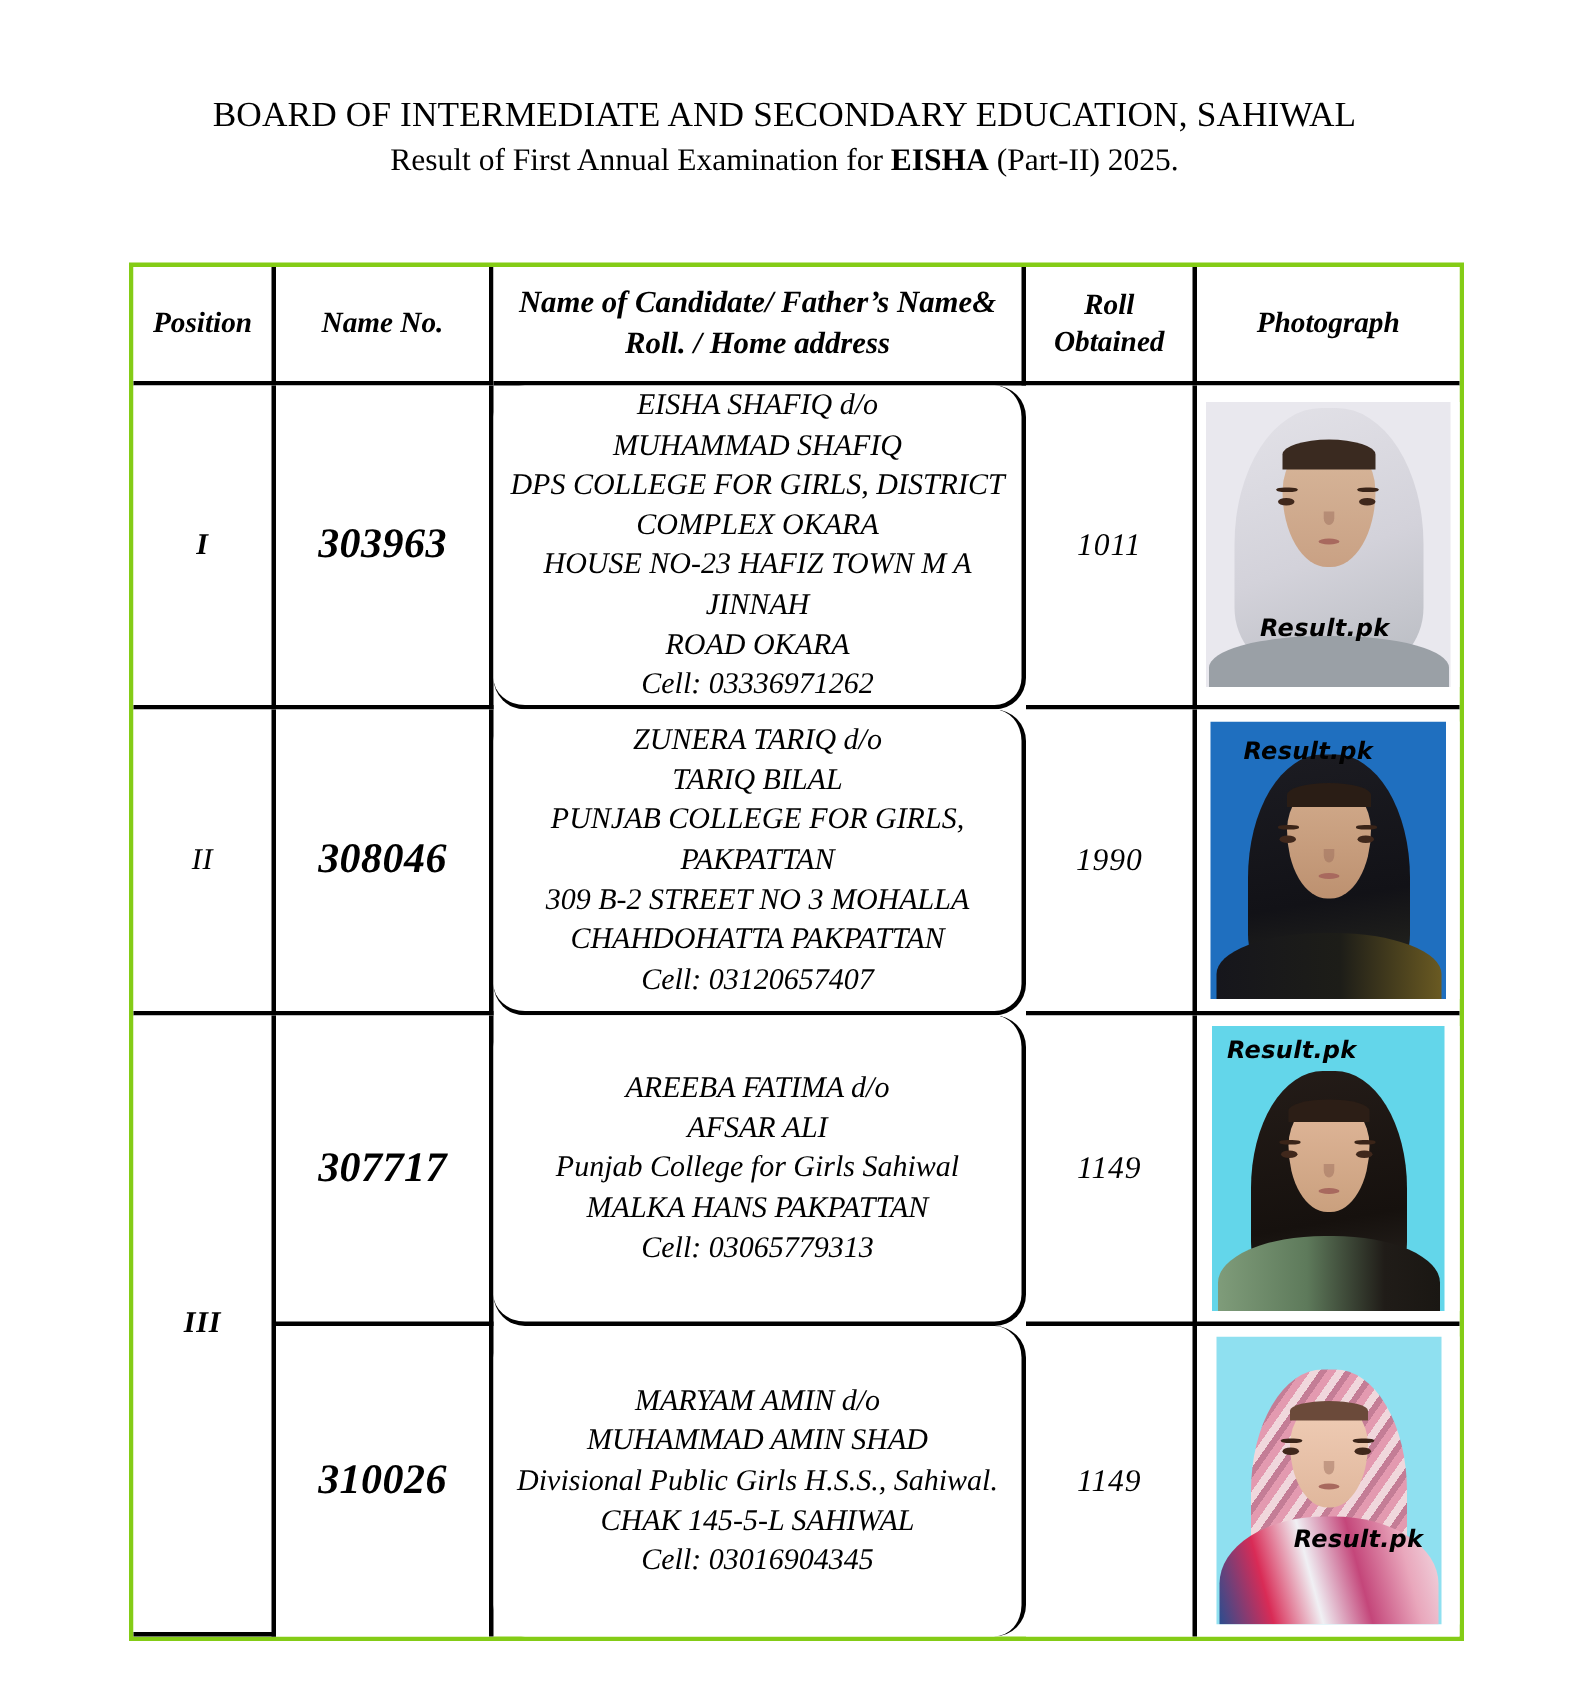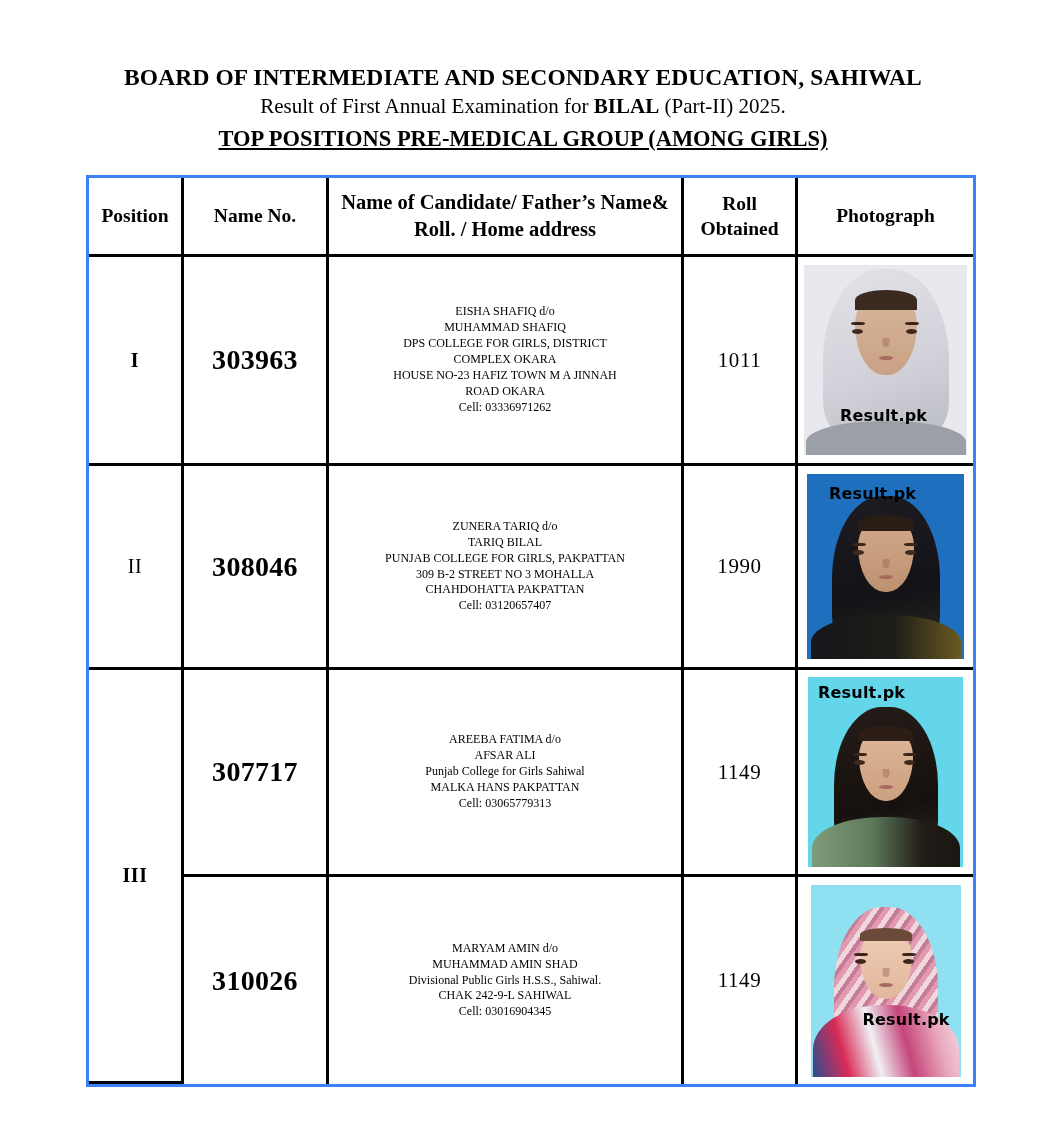--- a/index.html
+++ b/index.html
@@ -16,21 +16,21 @@
     overflow: hidden;
   }
 
   
   .heading {
     text-align: center;
     padding-top: 62px;
   }
   .title-line-1 {
     font-size: 23.5px;
-    font-weight: bold;
+    font-weight: normal;
     letter-spacing: 0.1px;
     line-height: 1.28;
     white-space: nowrap;
   }
   .title-line-2 {
     font-size: 21px;
     line-height: 1.32;
     margin-top: 1px;
   }
   .title-line-2 .bold-part { font-weight: bold; }
@@ -48,21 +48,22 @@
     position: absolute;
     left: 86px;
     top: 175px;
     width: 872px;
   }
   table.results {
     border-collapse: separate;
     border-spacing: 0;
     width: 872px;
     table-layout: fixed;
-    border: 3px solid #3b82f6;
+    border: 3px solid #84cc16;
+    font-style: italic;
   }
   table.results th,
   table.results td {
     border-right: 3px solid #000;
     border-bottom: 3px solid #000;
     vertical-align: middle;
     text-align: center;
     background: #ffffff;
     padding: 0;
   }
@@ -99,24 +100,25 @@
   td.roll-cell {
     font-size: 28px;
     font-weight: bold;
     letter-spacing: 0.3px;
   }
   td.marks-cell {
     font-size: 21px;
     letter-spacing: 0.6px;
   }
   td.name-cell {
-    font-size: 12px;
+    font-size: 20px;
     line-height: 1.33;
     padding: 6px 2px;
     white-space: pre-line;
+    border-radius: 21px;
   }
   td.photo-cell {
     padding: 0;
     position: relative;
   }
 
   
   .photo-frame {
     position: relative;
     width: 100%;
@@ -195,22 +197,21 @@
     letter-spacing: 0.2px;
     white-space: nowrap;
     z-index: 8;
   }
 </style>
 </head>
 <body>
 
 <div class="heading">
   <div class="title-line-1">BOARD OF INTERMEDIATE AND SECONDARY EDUCATION, SAHIWAL</div>
-  <div class="title-line-2"><span>Result of First Annual Examination for </span><span class="bold-part">BILAL</span><span> (Part-II) 2025.</span></div>
-  <div class="title-line-3">TOP POSITIONS PRE-MEDICAL GROUP (AMONG GIRLS)</div>
+  <div class="title-line-2"><span>Result of First Annual Examination for </span><span class="bold-part">EISHA</span><span> (Part-II) 2025.</span></div>
 </div>
 
 <div class="table-wrap">
   <table class="results">
     <thead>
       <tr>
         <th class="c-position">Position</th>
         <th class="c-roll">Name No.</th>
         <th class="c-name col-name">
           <div>Name of Candidate/ Father’s Name&amp;</div>
@@ -316,21 +317,21 @@
             </div>
           </div>
         </td>
       </tr>
 
       <tr style="height:207px">
         <td class="roll-cell">310026</td>
         <td class="name-cell">MARYAM AMIN d/o
 MUHAMMAD AMIN SHAD
 Divisional Public Girls H.S.S., Sahiwal.
-CHAK  242-9-L SAHIWAL
+CHAK  145-5-L SAHIWAL
 Cell: 03016904345</td>
         <td class="marks-cell">1149</td>
         <td class="photo-cell last-col">
           <div class="photo-frame" style="background:#ffffff">
             <div class="photo-inner" style="width:150px;height:192px;background:#8fe0f0;">
               <div class="portrait">
                 <div class="scarf" style="width:104px;height:156px;top:22px;background:repeating-linear-gradient(125deg,#e39ab0 0px,#e39ab0 5px,#f0d7dc 5px,#f0d7dc 10px,#c47d96 10px,#c47d96 14px);"></div>
                 <div class="face" style="width:52px;height:70px;top:44px;background:linear-gradient(180deg,#f0cdb6 0%,#e0b79c 100%);"></div>
                 <div class="hairline" style="width:52px;height:13px;top:43px;background:#6b4a3a;"></div>
                 <div class="brow" style="left:43px;top:68px;"></div>

